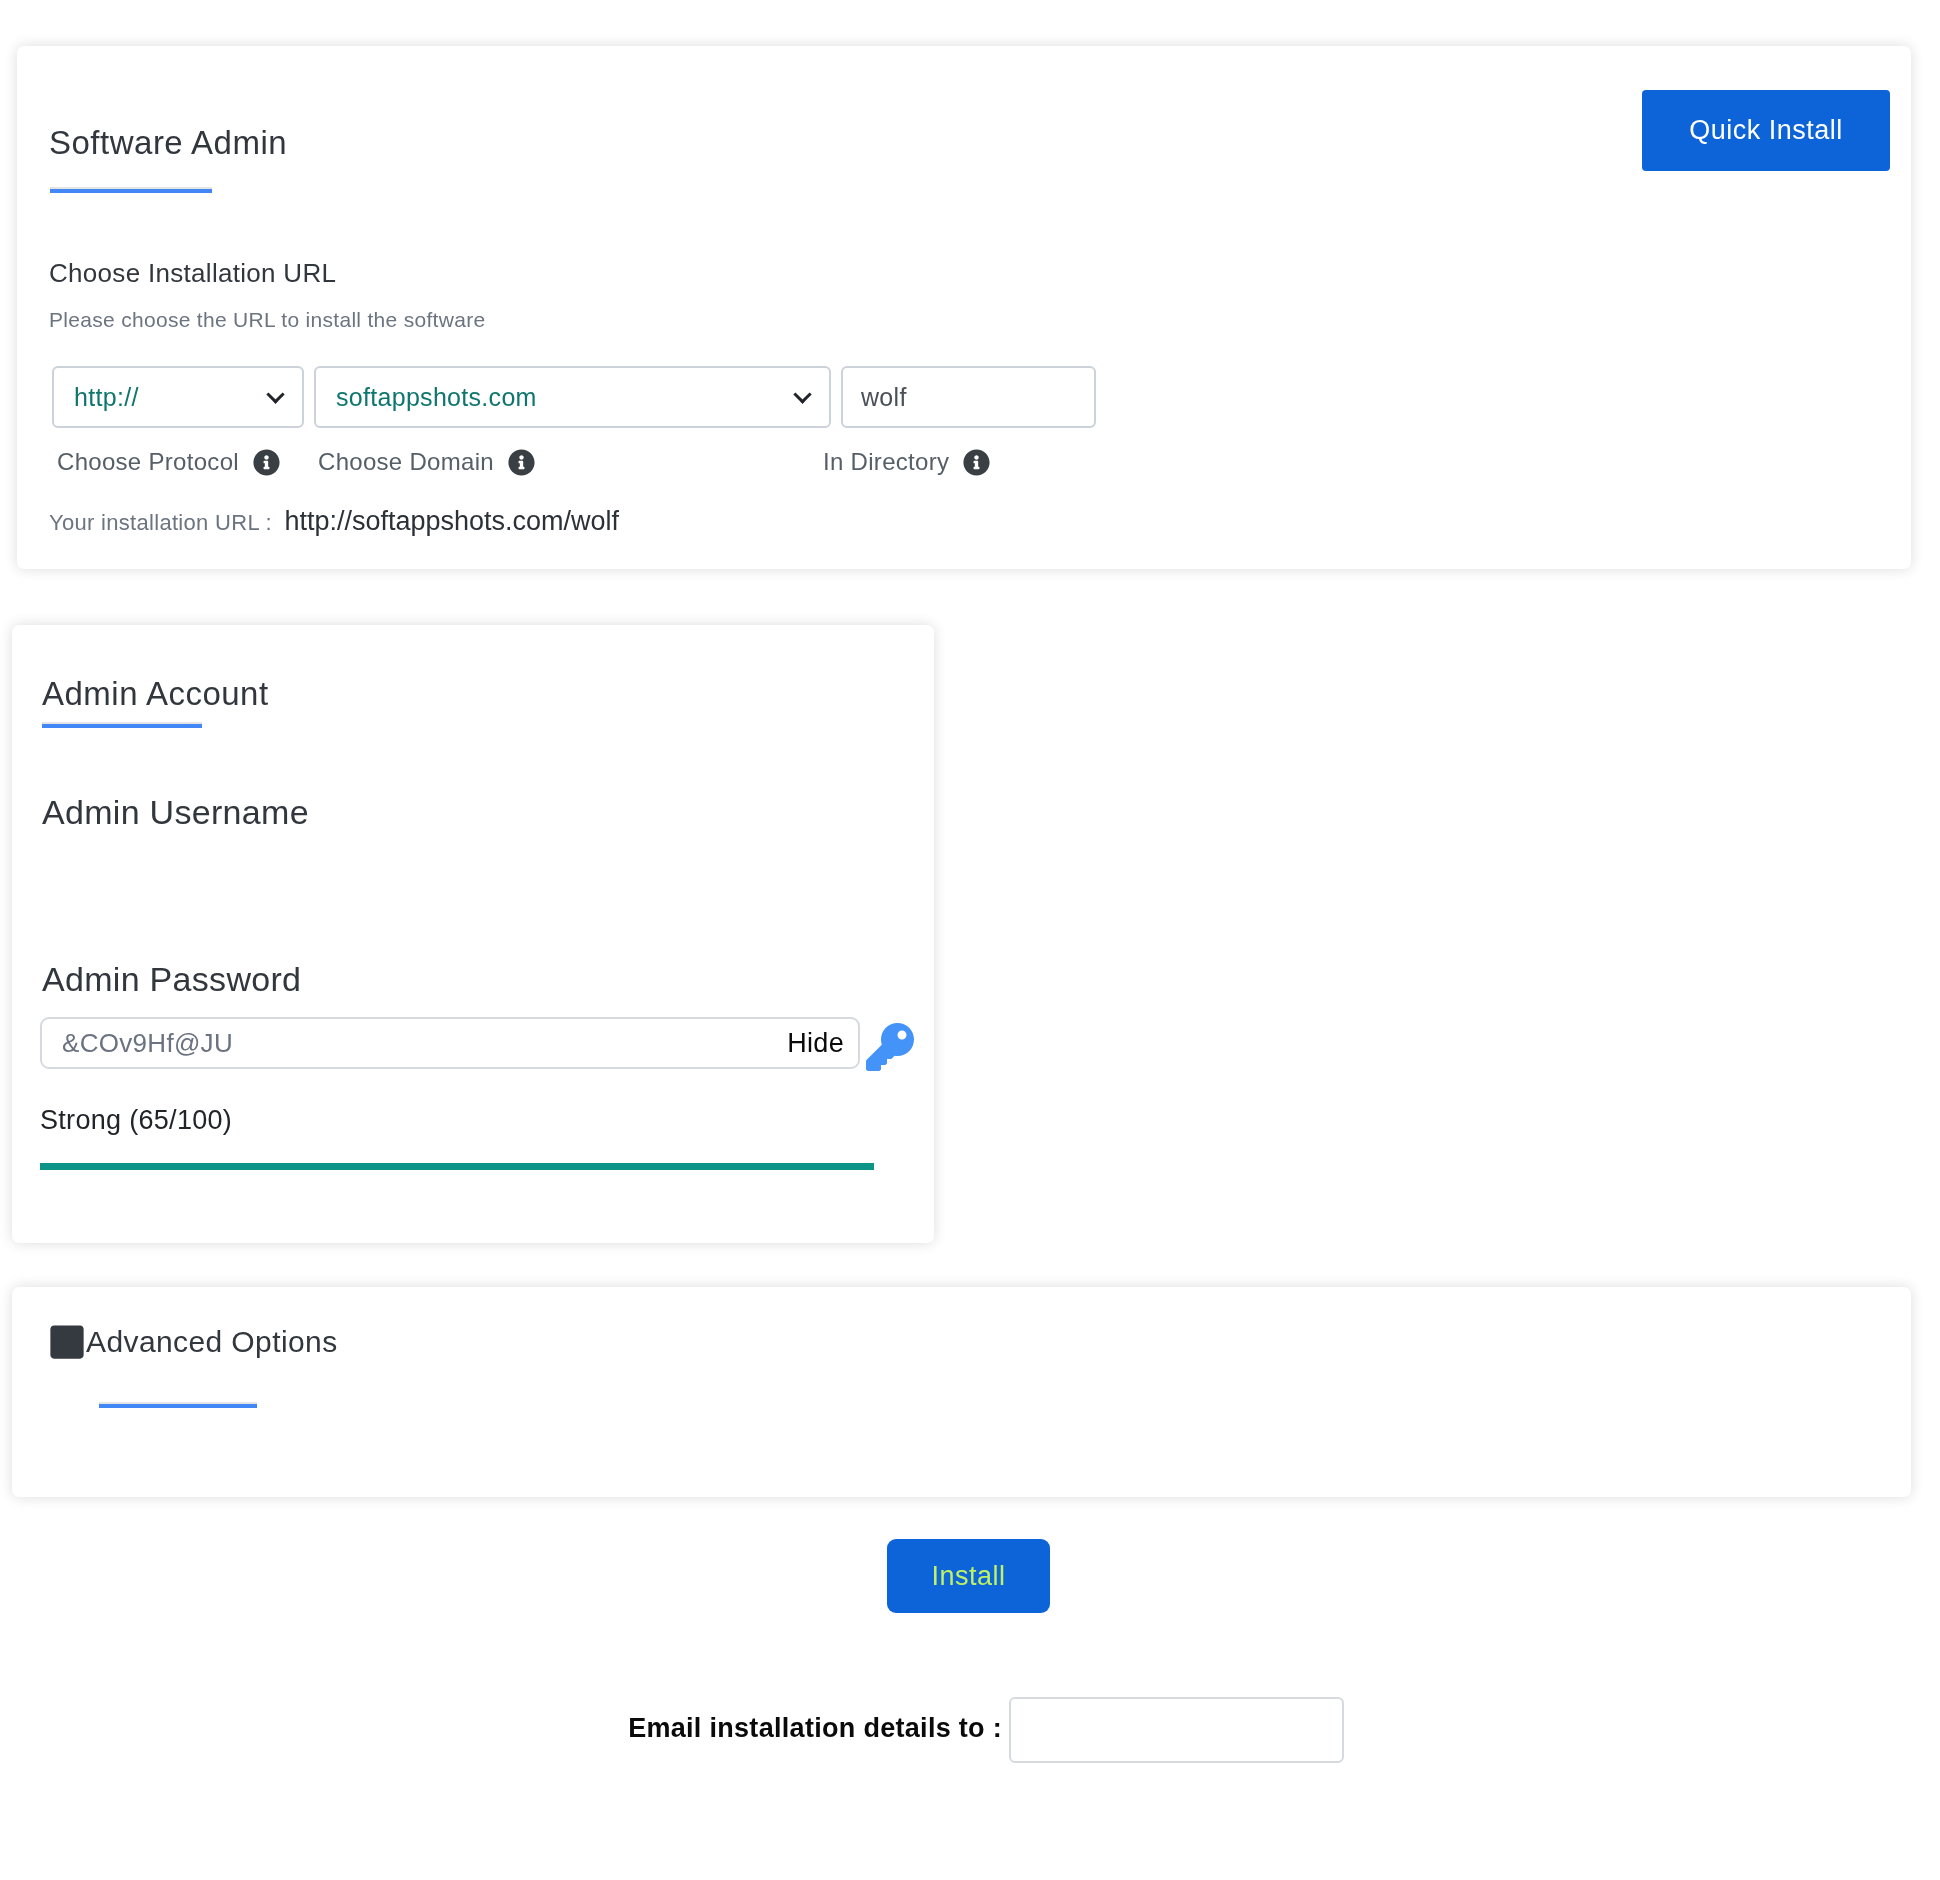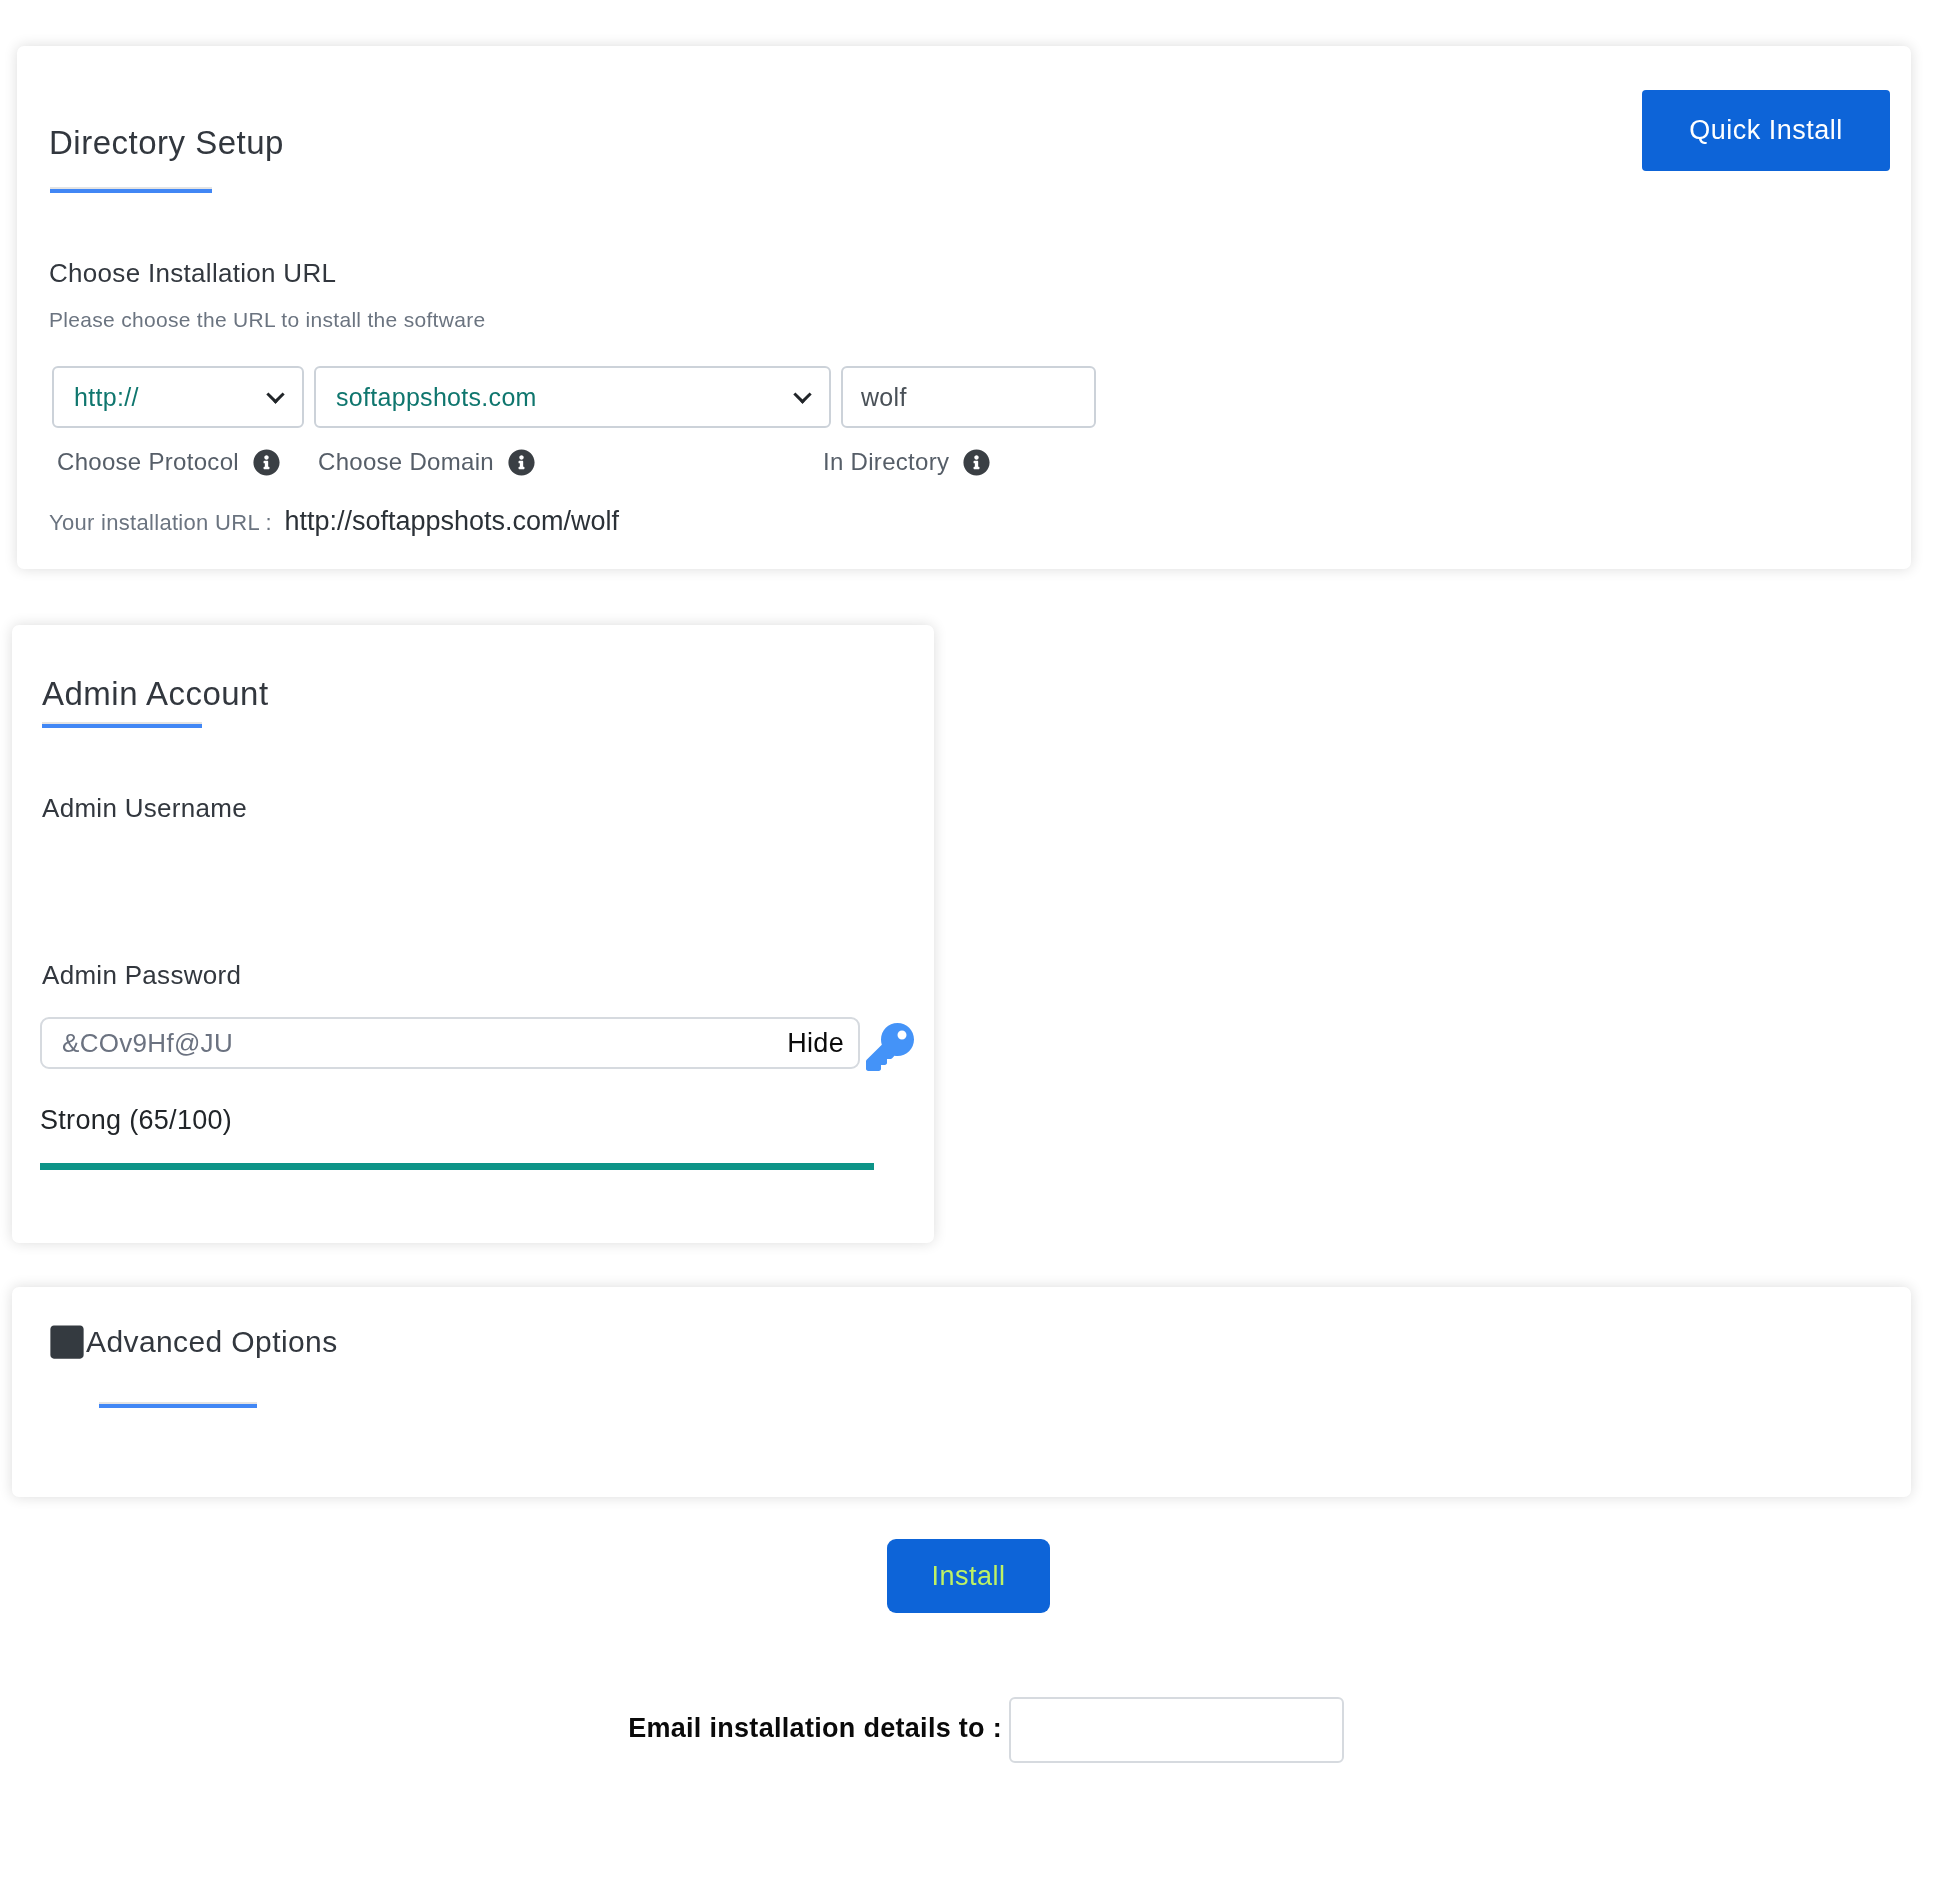--- a/index.html
+++ b/index.html
@@ -89,21 +89,21 @@
   .field-label { font-size: 24px; color: #565e68; letter-spacing: 0.3px; }
   .info-icon { width: 27px; height: 27px; display: inline-block; }
 
   #install-url-line { position: absolute; left: 32px; top: 460px; }
   #install-url-label { font-size: 22px; color: #6b7480; letter-spacing: 0.3px; }
   #install-url-value { font-size: 27px; color: #2b3137; margin-left: 8px; }
 
   
   #admin-title { position: absolute; left: 30px; top: 50px; }
   #admin-underline { position: absolute; left: 30px; top: 97px; width: 160px; }
-  .form-label { font-size: 26px; color: #32373e; letter-spacing: 0.3px; }
+  .form-label { font-size: 34px; color: #32373e; letter-spacing: 0.3px; }
   #admin-username-label { position: absolute; left: 30px; top: 168px; }
   #admin-username-input {
     position: absolute; left: 28px; top: 226px;
     width: 859px; height: 64px;
     border: 2px solid #d6dadf; border-radius: 9px;
     font-family: "Liberation Sans", sans-serif;
     font-size: 26px; color: #6b7280;
     padding: 0 20px; letter-spacing: 0.3px;
   }
   #admin-password-label { position: absolute; left: 30px; top: 335px; }
@@ -159,21 +159,21 @@
     font-family: "Liberation Sans", sans-serif;
     font-size: 26px; color: #495057; padding: 0 16px;
   }
 </style>
 </head>
 <body>
 
 <div class="page">
 
   <section class="card" id="card-software-setup">
-    <h1 class="card-title" id="software-setup-title">Directory Setup</h1>
+    <h1 class="card-title" id="software-setup-title">Software Admin</h1>
     <div class="title-underline" id="software-setup-underline"></div>
 
     <button id="quick-install-button">Quick Install</button>
 
     <h2 id="choose-url-heading">Choose Installation URL</h2>
     <p id="choose-url-subtitle">Please choose the URL to install the software</p>
 
     <div class="url-row">
       <div class="select-wrap" id="protocol-select-wrap">
         <select class="styled-select">

